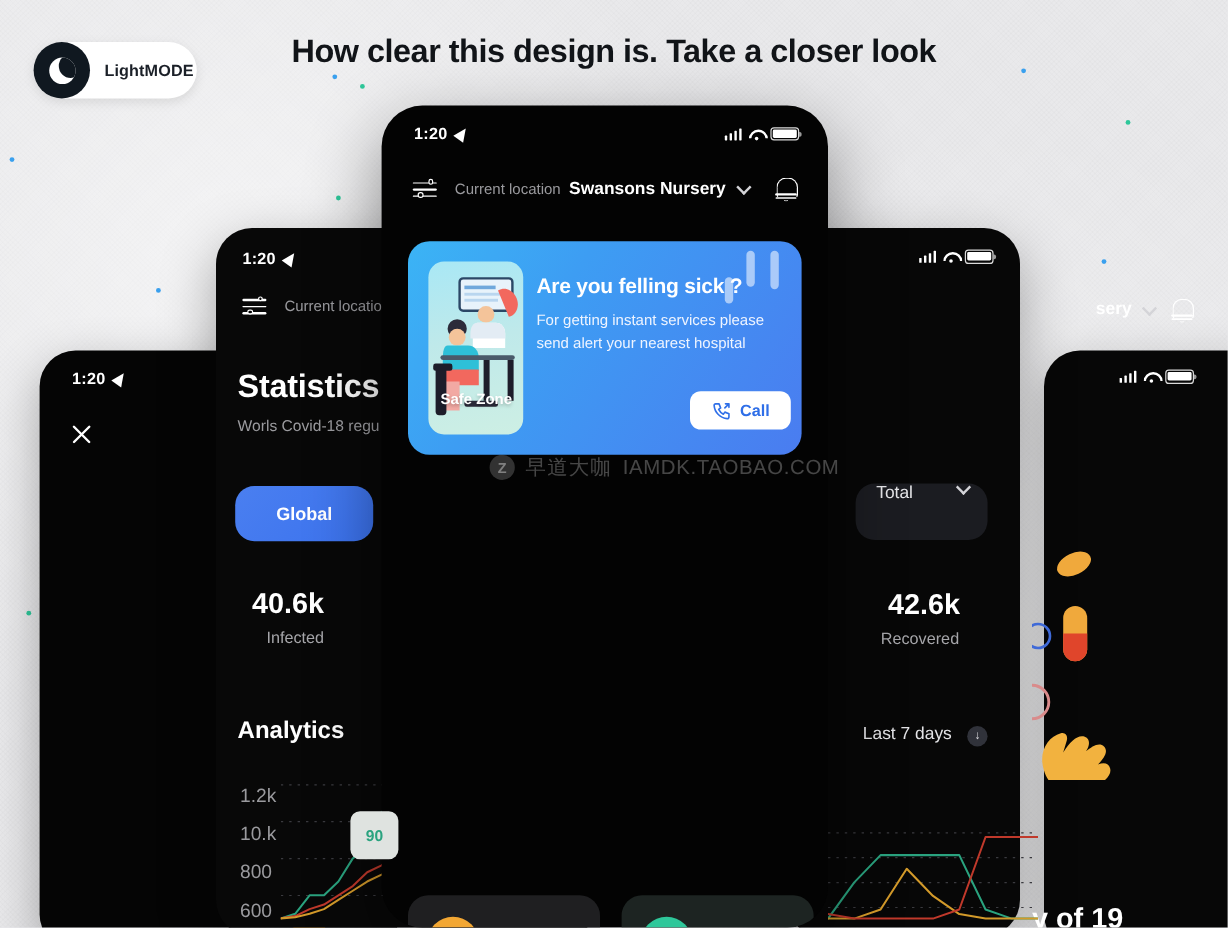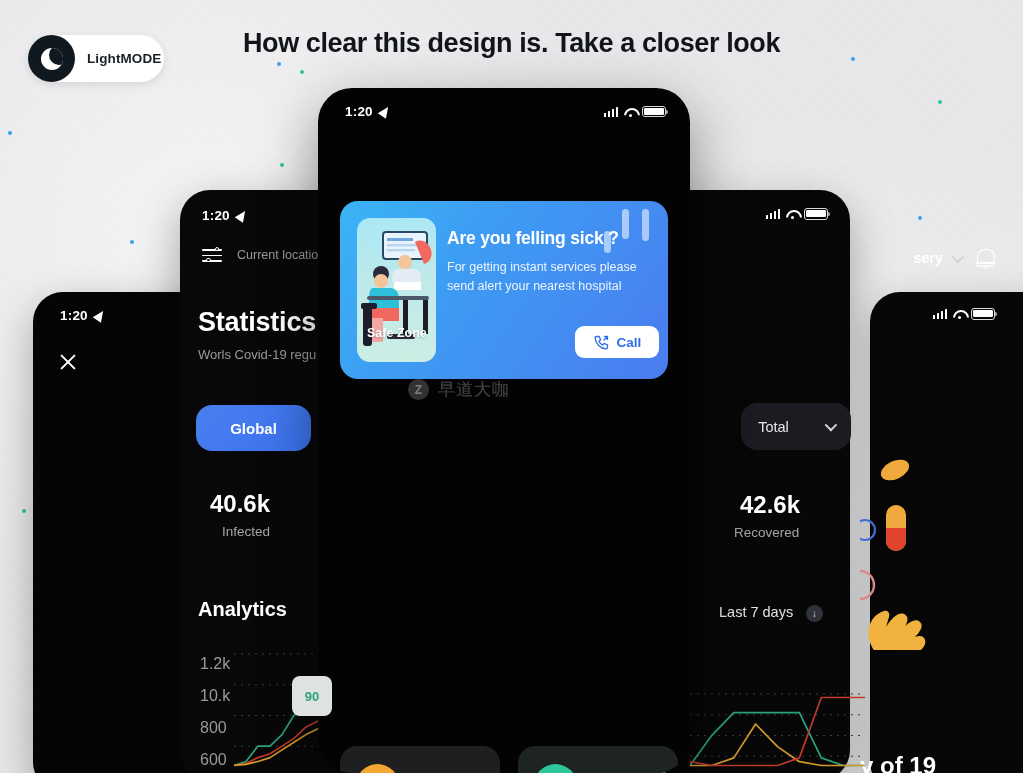--- a/index.html
+++ b/index.html
@@ -252,23 +252,22 @@
   }
   #phone-right .sb-right { position: absolute; right: 22px; top: 18px; }
   #right-loc { position: absolute; right: 62px; top: 250px; display:flex; align-items:center; z-index: 3; }
   #right-loc .txt { font-size: 14.5px; font-weight: 700; color: #fff; }
   #right-bell { position: absolute; right: 27px; top: 247px; z-index: 3; }
   #total-btn {
     position: absolute; left: 713px; top: 403px;
     width: 110px; height: 47px;
     border-radius: 16px;
     background: #1b1c21;
-    display: flex; align-items: center; justify-content: center; gap: 27px;
+    display: flex; justify-content: center; gap: 27px;
     z-index: 3;
-    margin-left: 28px;
   }
   #total-btn .txt { font-size: 14.5px; color: #e6e6e9; }
   #stat-recovered-value {
     position: absolute; left: 740px; top: 491px;
     font-size: 24px; font-weight: 700; color: #fff; z-index: 3;
   }
   #stat-recovered-label {
     position: absolute; left: 734px; top: 525px;
     font-size: 13.5px; color: #a6a6aa; z-index: 3;
   }
@@ -464,21 +463,21 @@
       <span></span>
         <span></span>
         <span></span>
         <b></b>
         <b></b>
     </div>
     <div class="loc-label">Current locatio</div>
   </div>
 </div>
 <div id="stats-title">Statistics</div>
-<div id="stats-sub">Worls Covid-19 regu</div>
+<div id="stats-sub">Worls Covid-18 regu</div>
 <div id="global-btn">
   <span>Global</span>
 </div>
 <div id="stat-infected-value">40.6k</div>
 <div id="stat-infected-label">Infected</div>
 <div id="analytics-title">Analytics</div>
 
 <div class="axis-label" style="left:200px; top:655px;">1.2k</div>
 <div class="axis-label" style="left:200px; top:687px;">10.k</div>
 <div class="axis-label" style="left:200px; top:719px;">800</div>
@@ -573,20 +572,35 @@
           <i></i>
           <i></i>
         </span>
       <span class="wifi"></span>
       <span class="batt">
           <i></i>
         </span>
     </span>
   </div>
 
+  <div class="appbar">
+    <div class="filter-icon">
+      <span></span>
+        <span></span>
+        <span></span>
+        <b></b>
+        <b></b>
+    </div>
+    <div class="loc-label">Current location</div>
+    <div class="loc-value">Swansons Nursery</div>
+    <div class="chev"></div>
+    <div class="bell">
+        <i></i>
+      </div>
+  </div>
 
   <div id="alert-card">
     <div class="bars-deco">
       <span></span>
         <span></span>
         <span></span>
     </div>
     <div id="alert-illustration">
       <svg viewBox="0 0 79 144" width="79" height="144">
         <rect x="26" y="14" width="44" height="27" rx="3" fill="#e8f3fb" stroke="#2b4766" stroke-width="2"></rect>
@@ -656,13 +670,14 @@
         <rect x="2" y="22" width="22" height="2" fill="#f3a733"></rect>
       </svg>
     </div>
 
   </div>
 </div>
 
 <div id="watermark">
   <div class="z-circle">Z</div>
   <div class="cn">早道大咖</div>
+  <div class="en">IAMDK.TAOBAO.COM</div>
 </div>
 
 </body></html>

